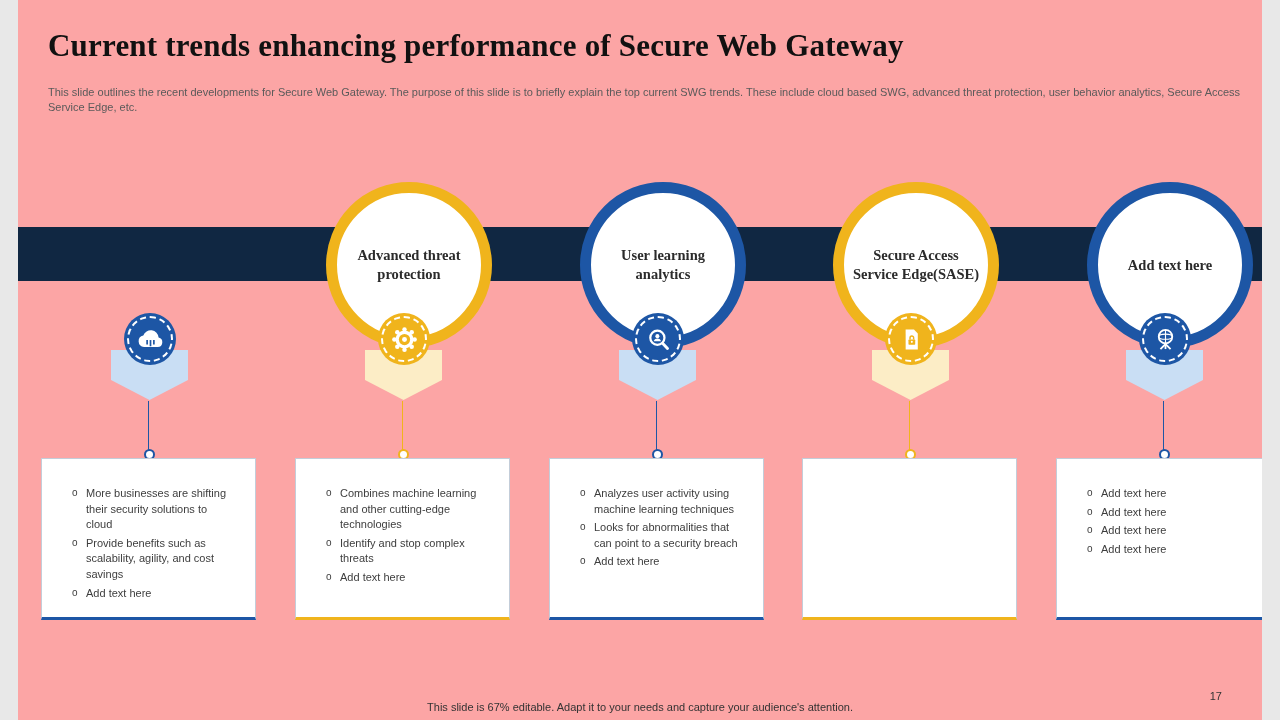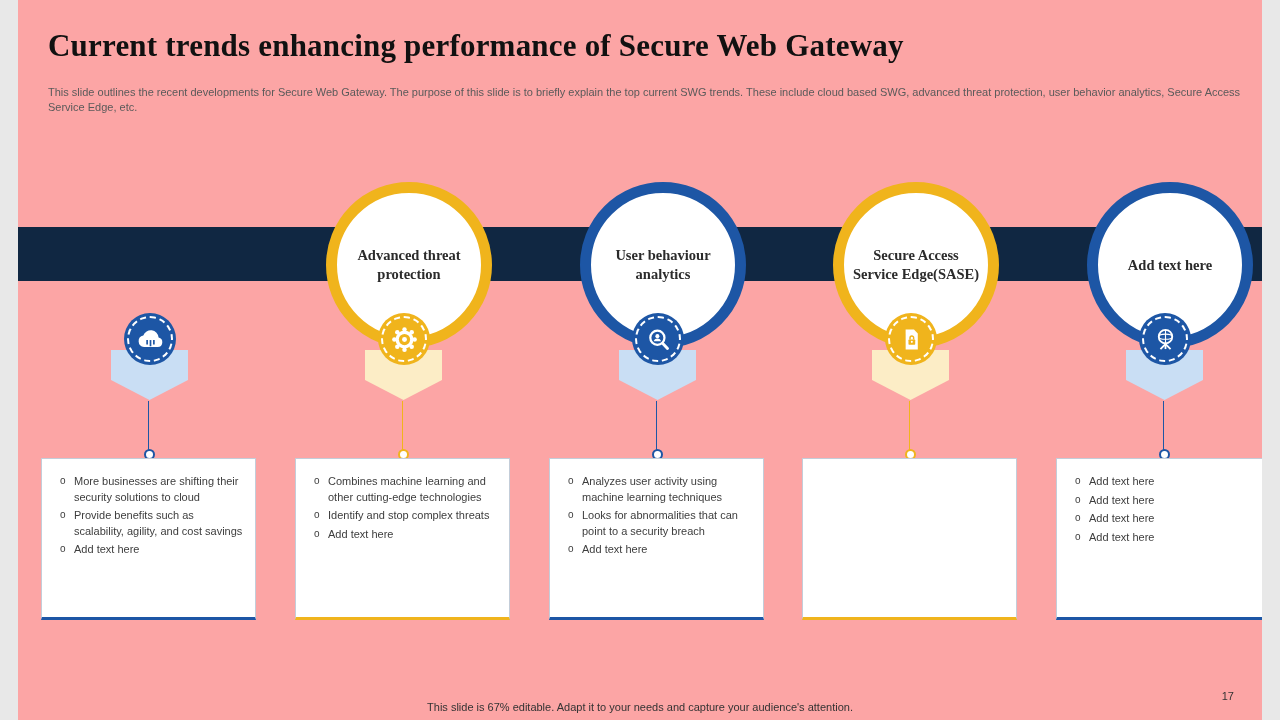--- a/index.html
+++ b/index.html
@@ -54,36 +54,36 @@
   .connector-dot{
     position:absolute;left:103px;top:267px;width:7px;height:7px;
     background:#ffffff;border:2px solid var(--accent);border-radius:50%;
   }
   .card{
     position:absolute;left:0;top:276px;width:215px;height:162px;
     background:#ffffff;border:1px solid #c3cdd9;border-bottom:3px solid var(--accent);
     box-sizing:border-box;
   }
   .card ul{
-    margin:4px;padding:11px 8px 8px 8px;list-style:none;
+    margin:16px;padding:11px 8px 8px 8px;list-style:none;
   }
   .card li{
     position:relative;padding-left:20px;margin-bottom:3px;
     font-size:11px;line-height:1.42;color:#3d3d3d;text-align:left;
   }
   .card li::before{
     content:"o";position:absolute;left:6px;top:0;
     font-size:10px;color:#3d3d3d;
   }
   .footer{
     position:absolute;left:0;right:0;bottom:7px;text-align:center;
     font-size:11px;color:#333333;
   }
   .page-number{
-    position:absolute;right:28px;bottom:18px;font-size:11px;color:#333333;margin-left:8px;
+    position:absolute;right:40px;bottom:18px;font-size:11px;color:#333333;margin-left:8px;
   }
 </style>
 </head>
 <body>
 
 <div class="slide">
 
   <div class="title">Current trends enhancing performance of Secure Web Gateway</div>
   <div class="subtitle">This slide outlines the recent developments for Secure Web Gateway.  The purpose of this slide is to briefly explain the top current SWG trends. These include cloud based SWG, advanced threat protection, user behavior analytics, Secure Access Service Edge, etc.</div>
 
@@ -140,21 +140,21 @@
       <ul>
         <li>Combines machine learning and other cutting-edge technologies</li>
         <li>Identify and stop complex threats</li>
         <li>Add text here</li>
       </ul>
     </div>
   </div>
 
   <div class="column col-blue" style="left:531px">
     <div class="big-circle">
-      <span class="label">User behaviour analytics</span>
+      <span class="label">User learning analytics</span>
     </div>
     <div class="pentagon"></div>
     <div class="badge">
       <svg viewBox="0 0 24 24">
         <circle cx="11" cy="10.5" r="6.3" fill="none" stroke="#ffffff" stroke-width="2"></circle>
         <line x1="15.6" y1="15.4" x2="20" y2="20" stroke="#ffffff" stroke-width="2.6" stroke-linecap="round"></line>
         <circle cx="11" cy="9" r="1.8" fill="#ffffff"></circle>
         <path d="M7.7 13.6a3.4 3.4 0 0 1 6.6 0z" fill="#ffffff"></path>
       </svg>
     </div>

